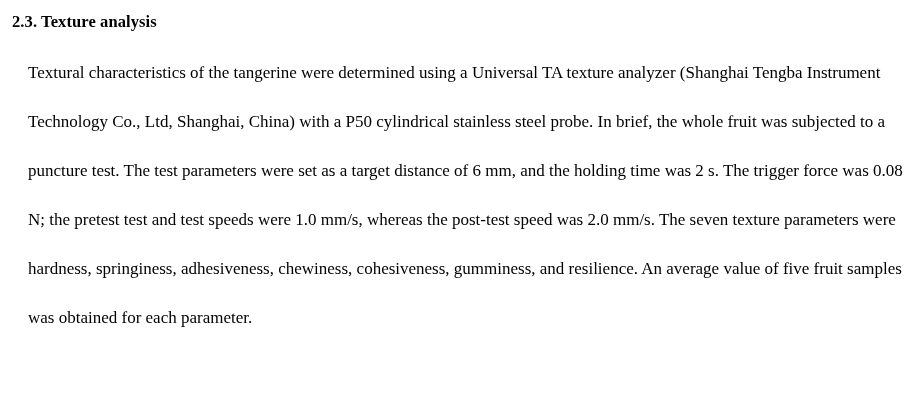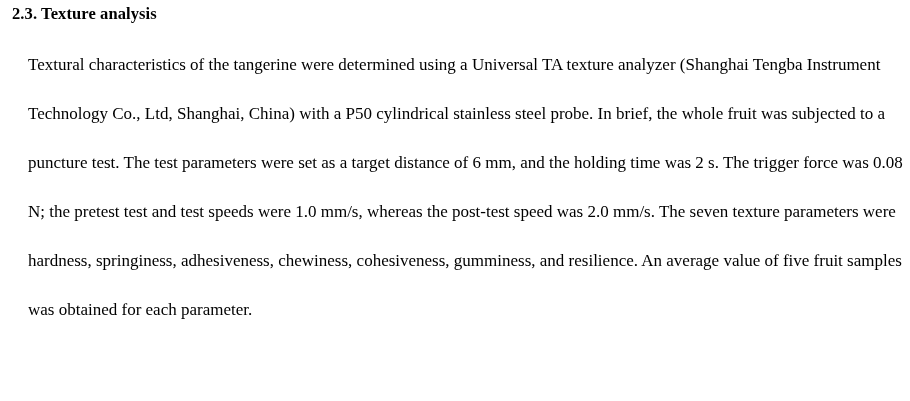--- a/index.html
+++ b/index.html
@@ -11,21 +11,21 @@
     width: 910px;
     height: 401px;
     overflow: hidden;
     font-family: "Liberation Serif", "DejaVu Serif", serif;
     color: #000000;
   }
   .page {
     width: 910px;
     height: 333px;
     box-sizing: border-box;
-    padding: 4px 12px 0 12px;
+    padding: 12px 12px 0 12px;
     position: relative;
   }
   .section-heading {
     font-family: "Liberation Serif", "DejaVu Serif", serif;
     font-weight: bold;
     font-size: 16.5px;
     line-height: 20px;
     margin: 0 0 14px 0;
     letter-spacing: 0.1px;
   }

